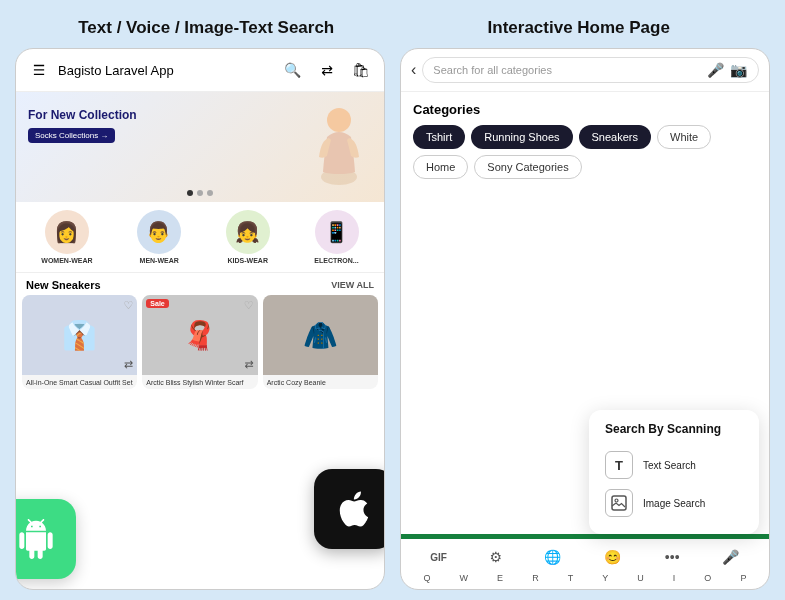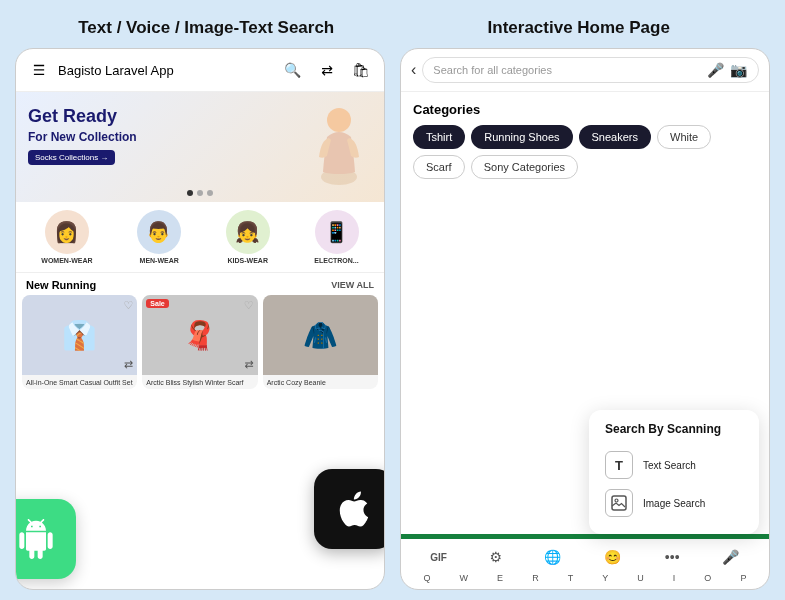--- a/index.html
+++ b/index.html
@@ -418,21 +418,20 @@
       <span class="icon-circle">☰</span>
       <span class="phone-header-title">Bagisto Laravel App</span>
       <div class="phone-header-icons">
         <span class="icon-circle">🔍</span>
         <span class="icon-circle">⇄</span>
         <span class="icon-circle">🛍</span>
       </div>
     </div>
 
     <div class="banner">
-      <div class="banner-text-big">Get Ready</div>
       <div class="banner-text-sub">For New Collection</div>
       <button class="banner-btn">Socks Collections →</button>
       <div class="banner-figure">
         <svg width="60" height="90" viewBox="0 0 60 90">
           <ellipse cx="30" cy="75" rx="18" ry="8" fill="#d4a87a" opacity="0.3"></ellipse>
           <circle cx="30" cy="18" r="12" fill="#f5c9a0"></circle>
           <path d="M18 35 Q15 55 14 70 Q20 72 30 72 Q40 72 46 70 Q45 55 42 35 Q36 30 30 30 Q24 30 18 35Z" fill="#e8c5b0"></path>
           <path d="M20 36 Q12 38 10 55 Q14 57 18 54 Q20 45 22 38Z" fill="#f0d0b0"></path>
           <path d="M40 36 Q48 38 50 55 Q46 57 42 54 Q40 45 38 38Z" fill="#f0d0b0"></path>
         </svg>
@@ -457,21 +456,21 @@
         <div class="cat-circle" style="background:#e0f0d0">👧</div>
         <div class="cat-label">KIDS-WEAR</div>
       </div>
       <div class="cat-item">
         <div class="cat-circle" style="background:#f0e0f0">📱</div>
         <div class="cat-label">ELECTRON...</div>
       </div>
     </div>
 
     <div class="new-products-header">
-      <span class="new-products-title">New Running</span>
+      <span class="new-products-title">New Sneakers</span>
       <span class="view-all">VIEW ALL</span>
     </div>
 
     <div class="product-grid">
       <div class="product-card">
         <div class="product-img" style="background:#d0d8e8">
           <span style="font-size:28px">👔</span>
           <span class="heart-icon">♡</span>
           <span class="exchange-icon">⇄</span>
         </div>
@@ -518,21 +517,21 @@
       </div>
     </div>
 
     <div class="categories-section">
       <div class="categories-title">Categories</div>
       <div class="tags-row">
         <span class="tag tag-filled">Tshirt</span>
         <span class="tag tag-filled">Running Shoes</span>
         <span class="tag tag-filled">Sneakers</span>
         <span class="tag tag-outline">White</span>
-        <span class="tag tag-outline">Scarf</span>
+        <span class="tag tag-outline">Home</span>
         <span class="tag tag-outline">Sony Categories</span>
       </div>
     </div>
 
     <div class="scanning-dropdown">
       <div class="scanning-title">Search By Scanning</div>
       <div class="scanning-option">
         <div class="scan-icon-box">
           <span style="font-weight:700;font-size:13px;color:#333">T</span>
         </div>

